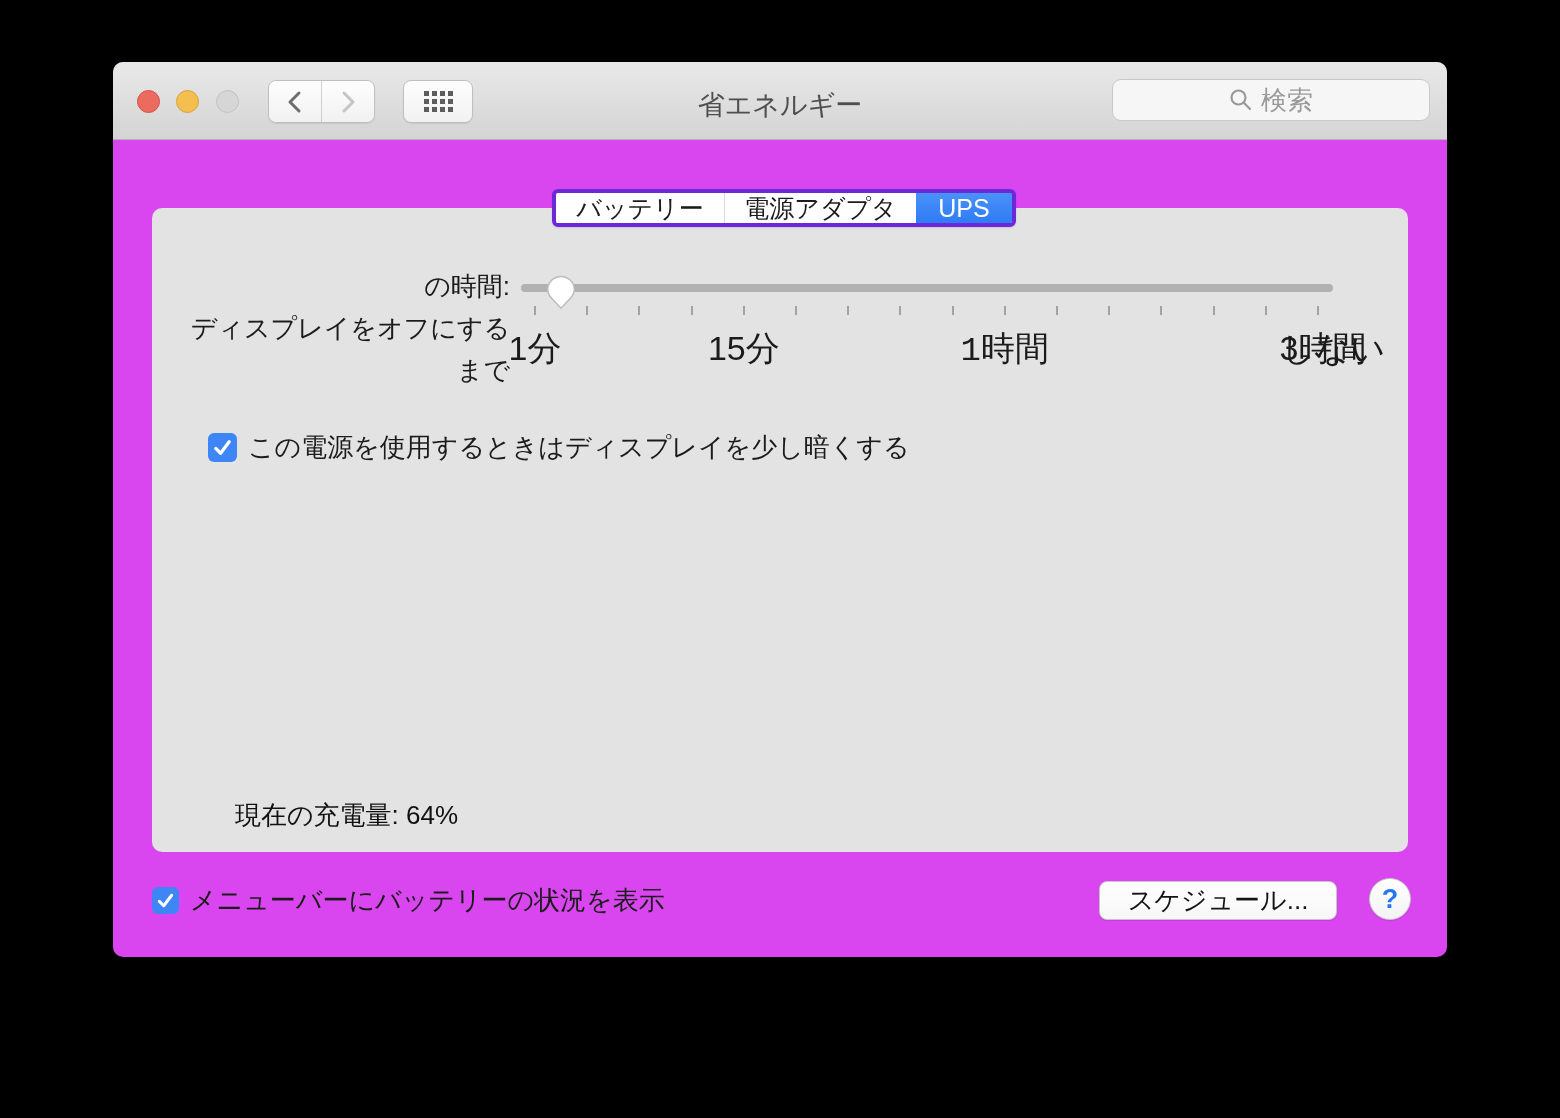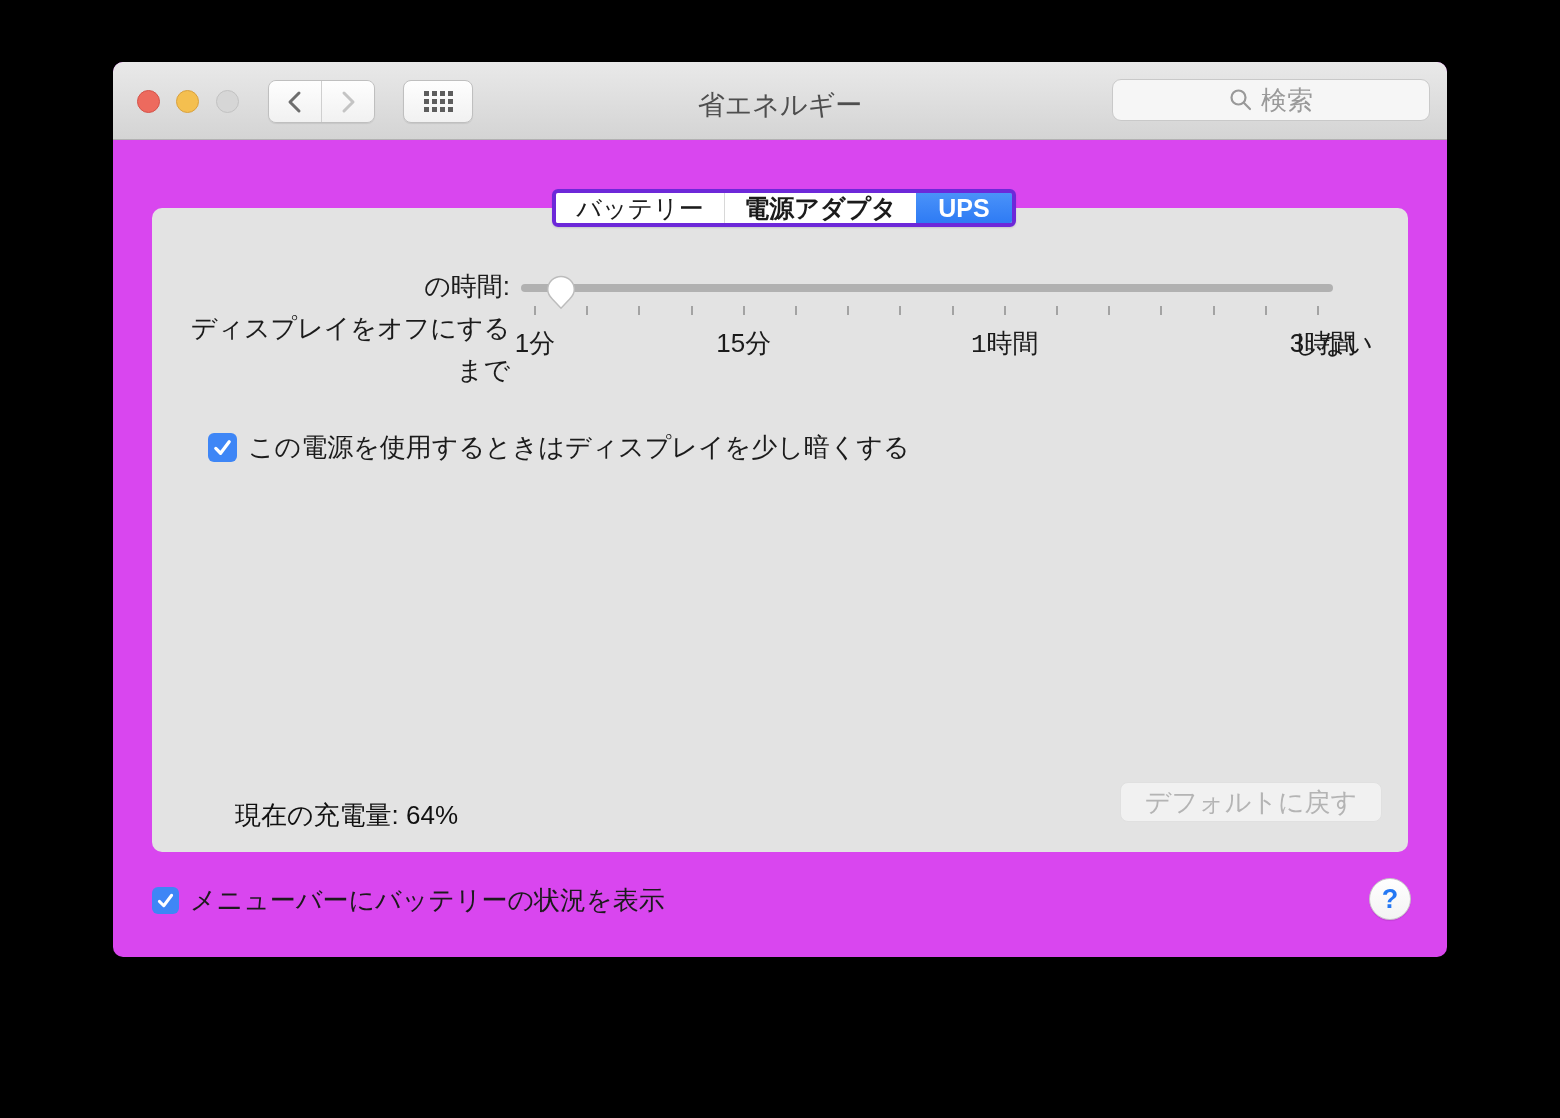--- a/index.html
+++ b/index.html
@@ -56,21 +56,21 @@
   .tab-group {
     position: absolute; left: 439px; top: 127px; height: 38px;
     display: flex; border-radius: 6px; overflow: hidden;
     border: 4px solid #6d28d9; box-shadow: 0 1px 2px rgba(0,0,0,0.12);
     z-index: 5;
   }
   .tab {
     height: 100%; background: #fff; color: #1b1b1b; font-size: 25px;
     display: flex; align-items: center; justify-content: center;
   }
-  .tab + .tab { border-left: 1px solid #d8d8d8; font-weight: bold; }
+  .tab + .tab { border-left: 1px solid #d8d8d8; }
   .tab.selected { color: #fff; border-left: none; }
 
   
   .panel {
     position: absolute; left: 39px; top: 146px; width: 1256px; height: 644px;
     background: #e3e3e3; border-radius: 10px;
   }
 
   
   .slider-label {
@@ -79,21 +79,21 @@
   }
   .slider-track {
     position: absolute; left: 408px; top: 222px; width: 812px; height: 8px;
     background: #b1b1b1; border-radius: 4px;
   }
   .slider-thumb { position: absolute; left: 433px; top: 213px; width: 30px; height: 35px; }
   .ticks { position: absolute; left: 421px; top: 244px; height: 9px; }
   .tick { position: absolute; top: 0; width: 2px; height: 9px; background: #a3a3a3; }
   .tick-label {
     position: absolute; top: 264px; transform: translateX(-50%);
-    font-size: 26px; color: #1b1b1b; white-space: nowrap;
+    font-size: 34px; color: #1b1b1b; white-space: nowrap;
   }
 
   
   .checkbox-row { position: absolute; display: flex; align-items: center; gap: 11px; }
   .checkbox {
     border-radius: 6px; display: flex; align-items: center; justify-content: center;
     flex: none;
   }
   .checkbox-row .label { font-size: 26px; color: #1b1b1b; white-space: nowrap; }
   .dim-row { left: 95px; top: 368px; }
@@ -230,29 +230,29 @@
       <div class="checkbox" style="background: rgb(62, 134, 246);">
         <svg width="23" height="23" viewBox="0 0 24 24">
             <polyline points="5,13 10,18 19,6" fill="none" stroke="#fff" stroke-width="3.4" stroke-linecap="round" stroke-linejoin="round"></polyline>
           </svg>
       </div>
       <span class="label">この電源を使用するときはディスプレイを少し暗くする</span>
     </div>
 
     <div class="charge-text">現在の充電量: 64%</div>
 
-    <div class="defaults-btn">デフォルトに戻す</div>
 
     <div class="checkbox-row footer-row">
       <div class="checkbox" style="background: rgb(62, 134, 246);">
         <svg width="21" height="21" viewBox="0 0 24 24">
             <polyline points="5,13 10,18 19,6" fill="none" stroke="#fff" stroke-width="3.4" stroke-linecap="round" stroke-linejoin="round"></polyline>
           </svg>
       </div>
       <span class="label">メニューバーにバッテリーの状況を表示</span>
     </div>
 
+    <div class="schedule-btn">スケジュール...</div>
     <div class="help-btn">
       <span style="color: rgb(36, 120, 244);">?</span>
     </div>
 
   </div>
 </div>
 
 </body></html>

